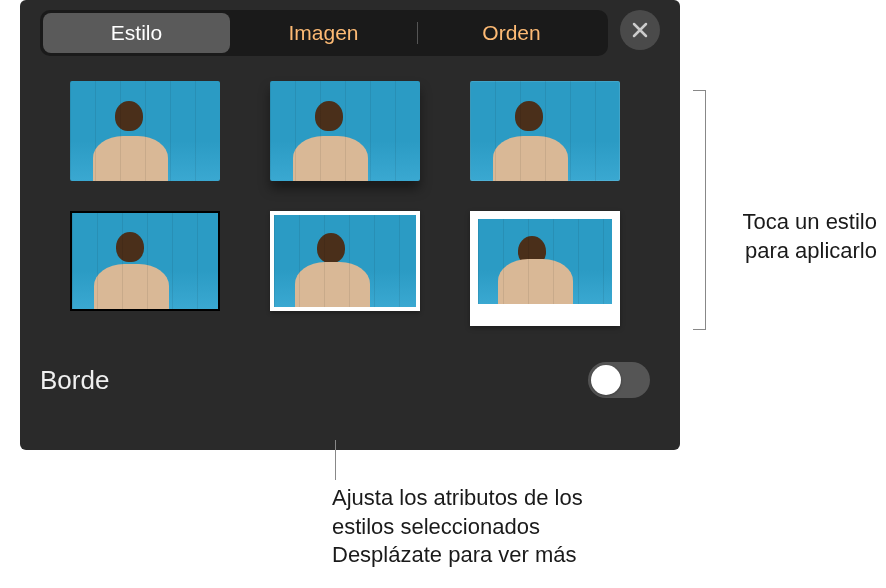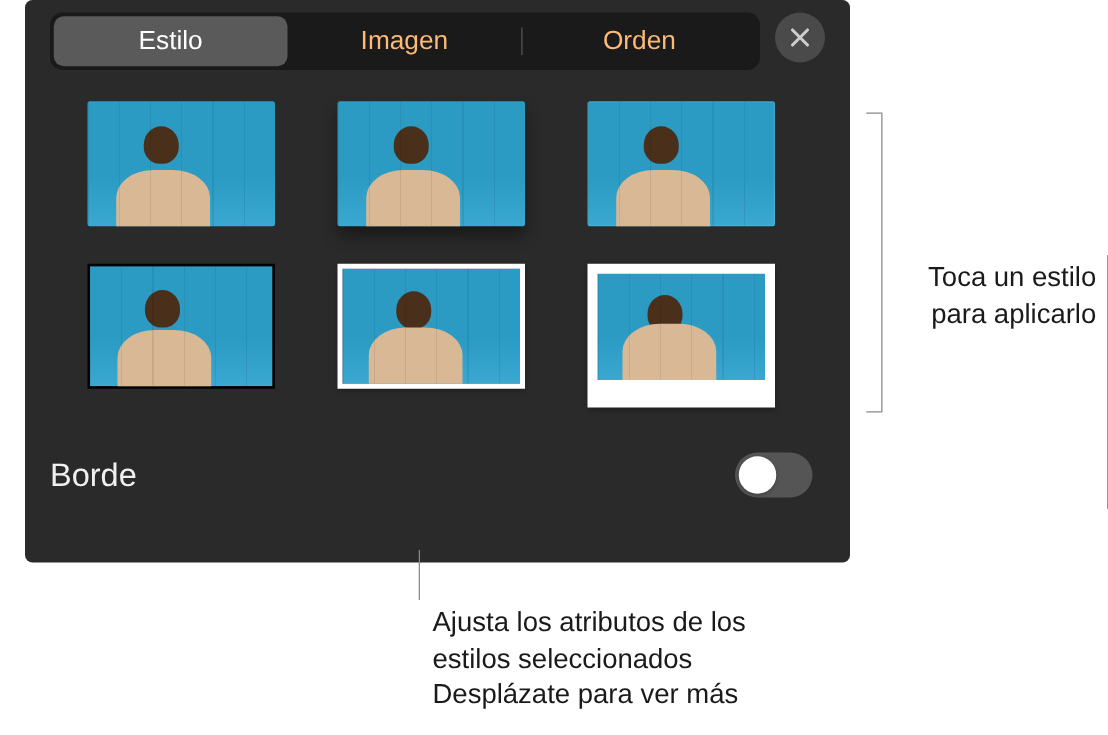--- a/index.html
+++ b/index.html
@@ -164,21 +164,21 @@
       color: #1a1a1a;
       line-height: 1.3;
     }
     .callout-right {
       left: 712px;
       top: 208px;
       width: 165px;
       text-align: right;
     }
     .callout-bottom {
-      left: 346px;
+      left: 332px;
       top: 484px;
       width: 310px;
     }
     .callout-line-right {
       position: absolute;
       left: 688px;
       top: 90px;
       width: 18px;
       height: 240px;
       border-right: 1px solid #888;

